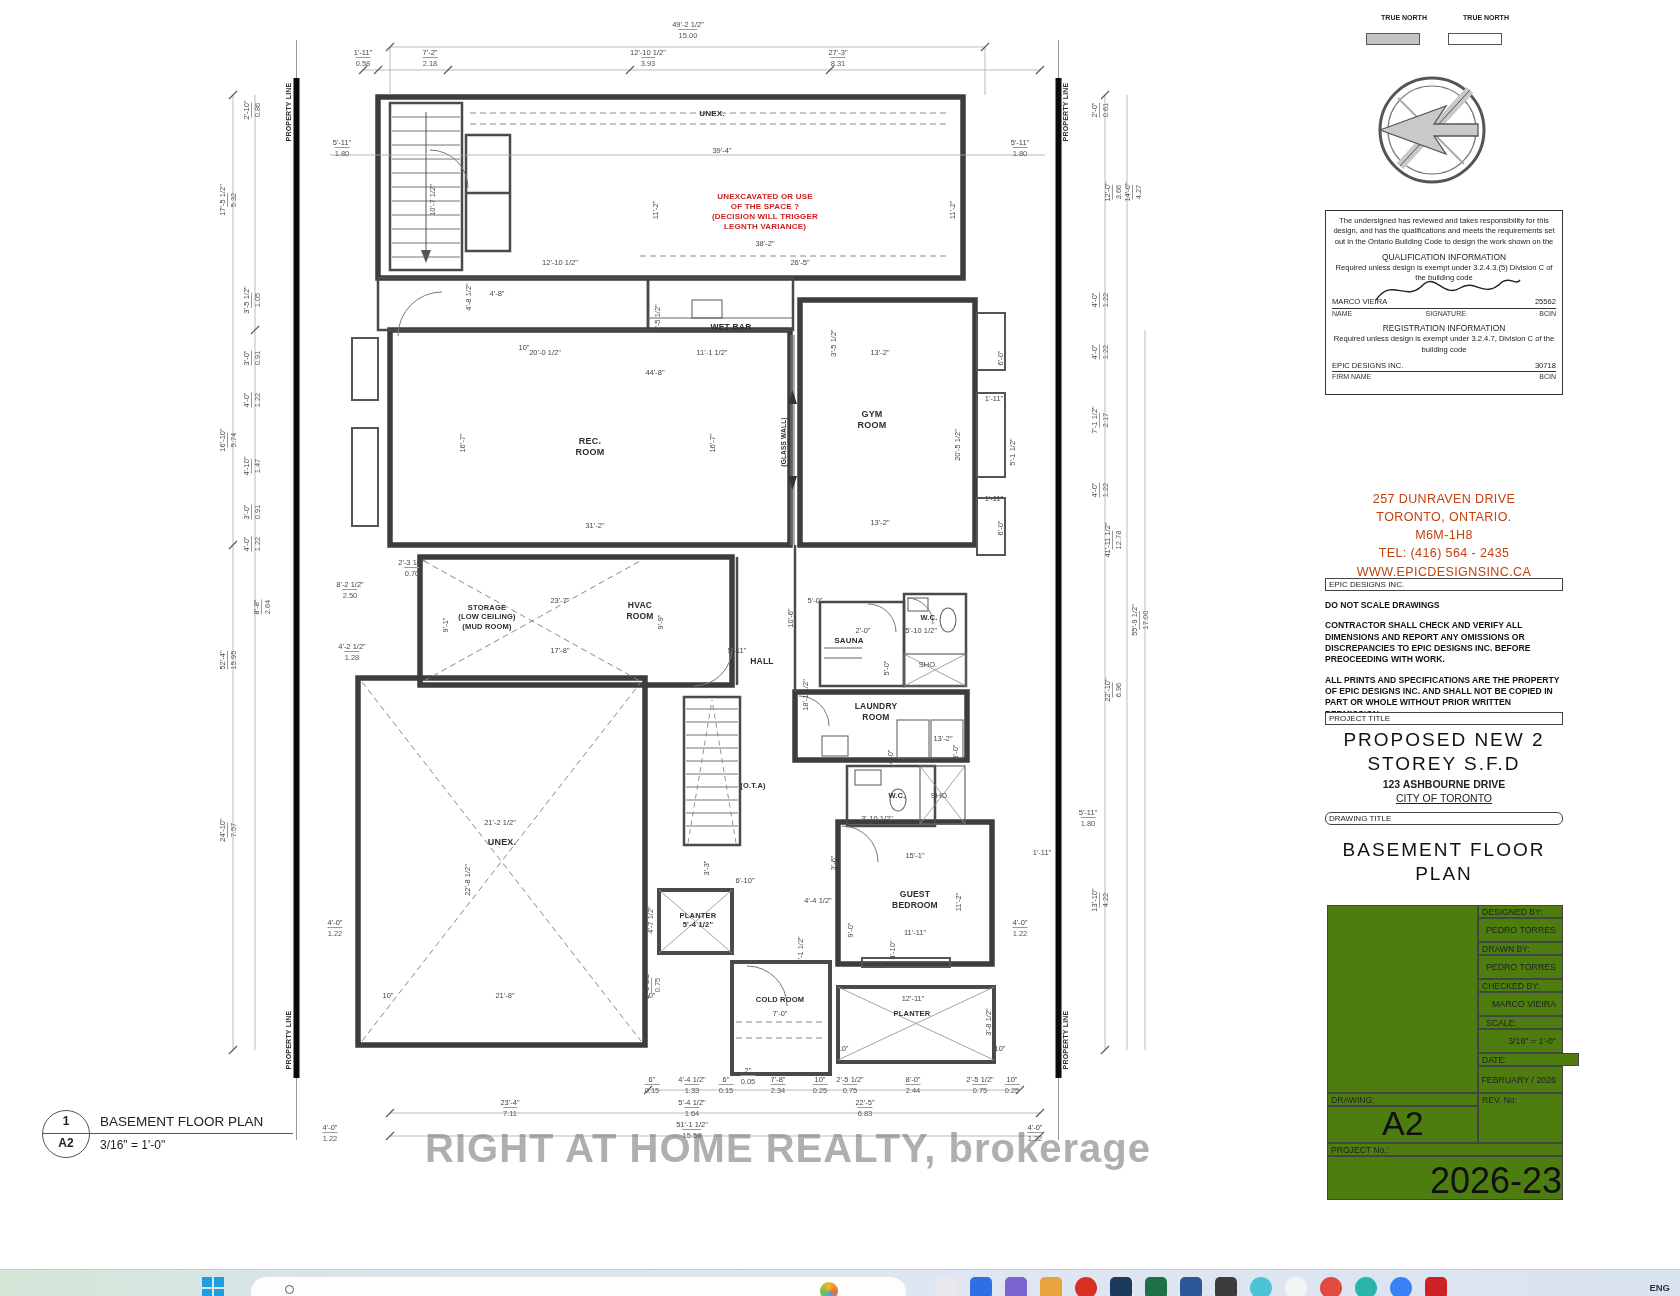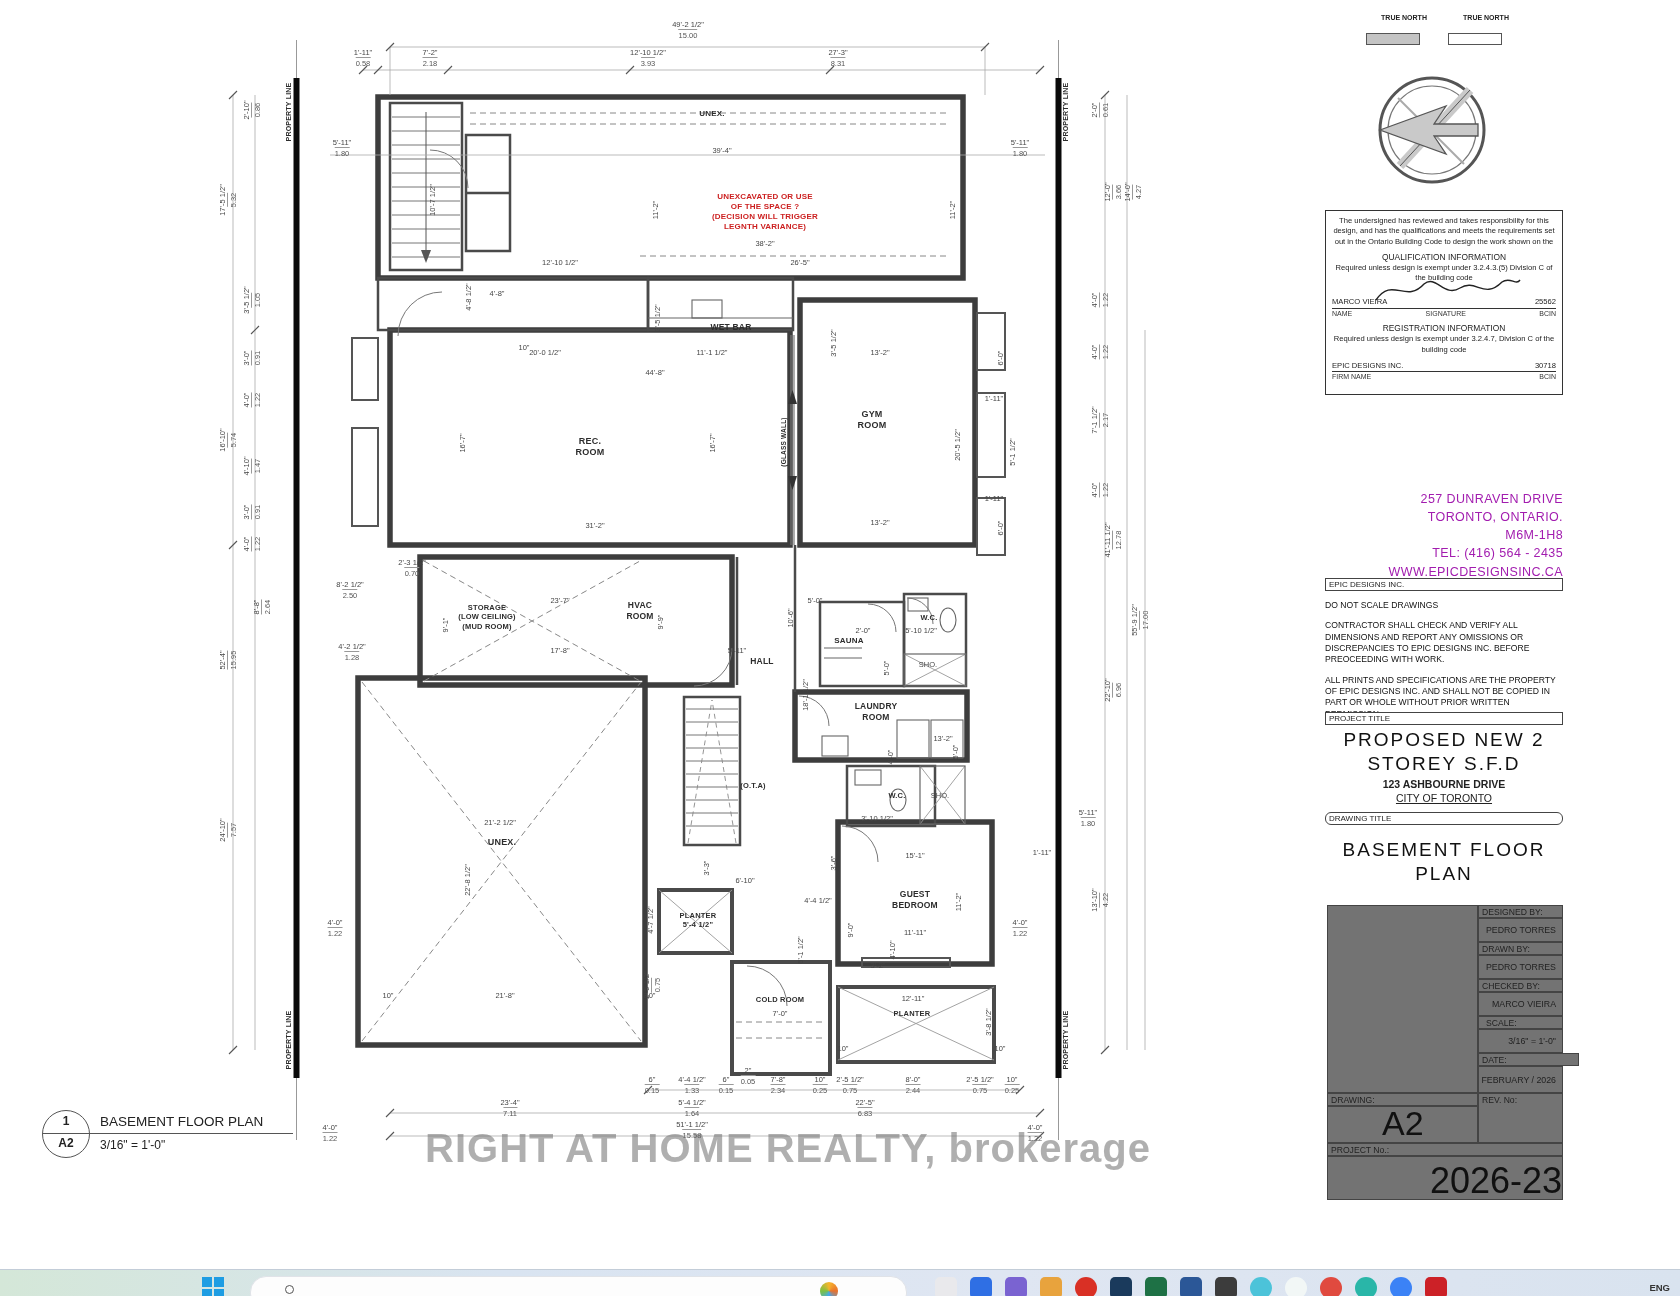--- a/index.html
+++ b/index.html
@@ -21,29 +21,29 @@
   .qual-head{font-size:8.4px;margin-top:5px;}
   .sig-row{display:flex;justify-content:space-between;align-items:flex-end;border-bottom:1px solid #333;margin-top:2px;position:relative;height:22px;}
   .sig-row .sig-svg{position:absolute;left:40px;top:-14px;}
   .lab-row{display:flex;justify-content:space-between;font-size:7px;color:#333;}
   .logo-wrap{top:402px;text-align:center;}
   .logo-line{display:flex;justify-content:center;align-items:flex-end;gap:4px;}
   .logo-bars{display:flex;gap:4px;align-items:flex-end;}
   .logo-bars span{display:block;width:8px;height:42px;background:#0a0a0a;}
   .logo-epic{font-size:60px;font-weight:900;letter-spacing:-3px;line-height:.8;color:#0a0a0a;}
   .logo-sub{font-size:17px;font-weight:bold;letter-spacing:1px;text-align:right;padding-right:18px;margin-top:2px;}
-  .addr{top:490px;text-align:right;font-size:12.5px;line-height:1.45;letter-spacing:.4px;color:#a21caf;}
+  .addr{top:490px;text-align:center;font-size:12.5px;line-height:1.45;letter-spacing:.4px;color:#c2410c;}
   .hdr-strip{border:1px solid #444;font-size:8px;padding:1px 3px;background:#fff;color:#222;height:13px;box-sizing:border-box;}
   .notes{top:600px;font-size:8.6px;line-height:1.32;color:#111;}
-  .notes p{margin:0 0 9px 0;}
+  .notes p{margin:0 0 9px 0;font-weight:bold;}
   .proj-title{top:728px;text-align:center;font-size:19px;letter-spacing:2px;line-height:1.25;color:#111;}
   .proj-addr{top:778px;text-align:center;font-size:10.5px;font-weight:bold;}
   .proj-city{top:792px;text-align:center;font-size:10.5px;text-decoration:underline;}
   .drw-title{top:838px;text-align:center;font-size:19px;letter-spacing:2px;line-height:1.25;color:#111;}
-  .cell{position:absolute;box-sizing:border-box;border:1px solid #444;background:#737373;}
+  .cell{position:absolute;box-sizing:border-box;border:1px solid #444;background:#4d7c0f;}
   .cell-lab{font-size:8.6px;padding:1px 3px;}
   .cell-val{font-size:8.8px;display:flex;align-items:center;justify-content:flex-end;padding-right:6px;}
   .big-a2{position:absolute;font-size:34px;color:#111;}
   .big-proj{position:absolute;font-size:36px;color:#111;}
   
   .callout{position:absolute;left:42px;top:1108px;width:260px;height:60px;}
   .callout-circle{position:absolute;left:0;top:2px;width:48px;height:48px;border:1.3px solid #555;border-radius:50%;box-sizing:border-box;}
   .callout-num{position:absolute;left:0;top:6px;width:48px;text-align:center;font-size:12px;font-weight:bold;}
   .callout-sheet{position:absolute;left:0;top:28px;width:48px;text-align:center;font-size:12px;font-weight:bold;}
   .callout-line{position:absolute;left:1px;top:25px;width:250px;border-top:1.2px solid #555;}

